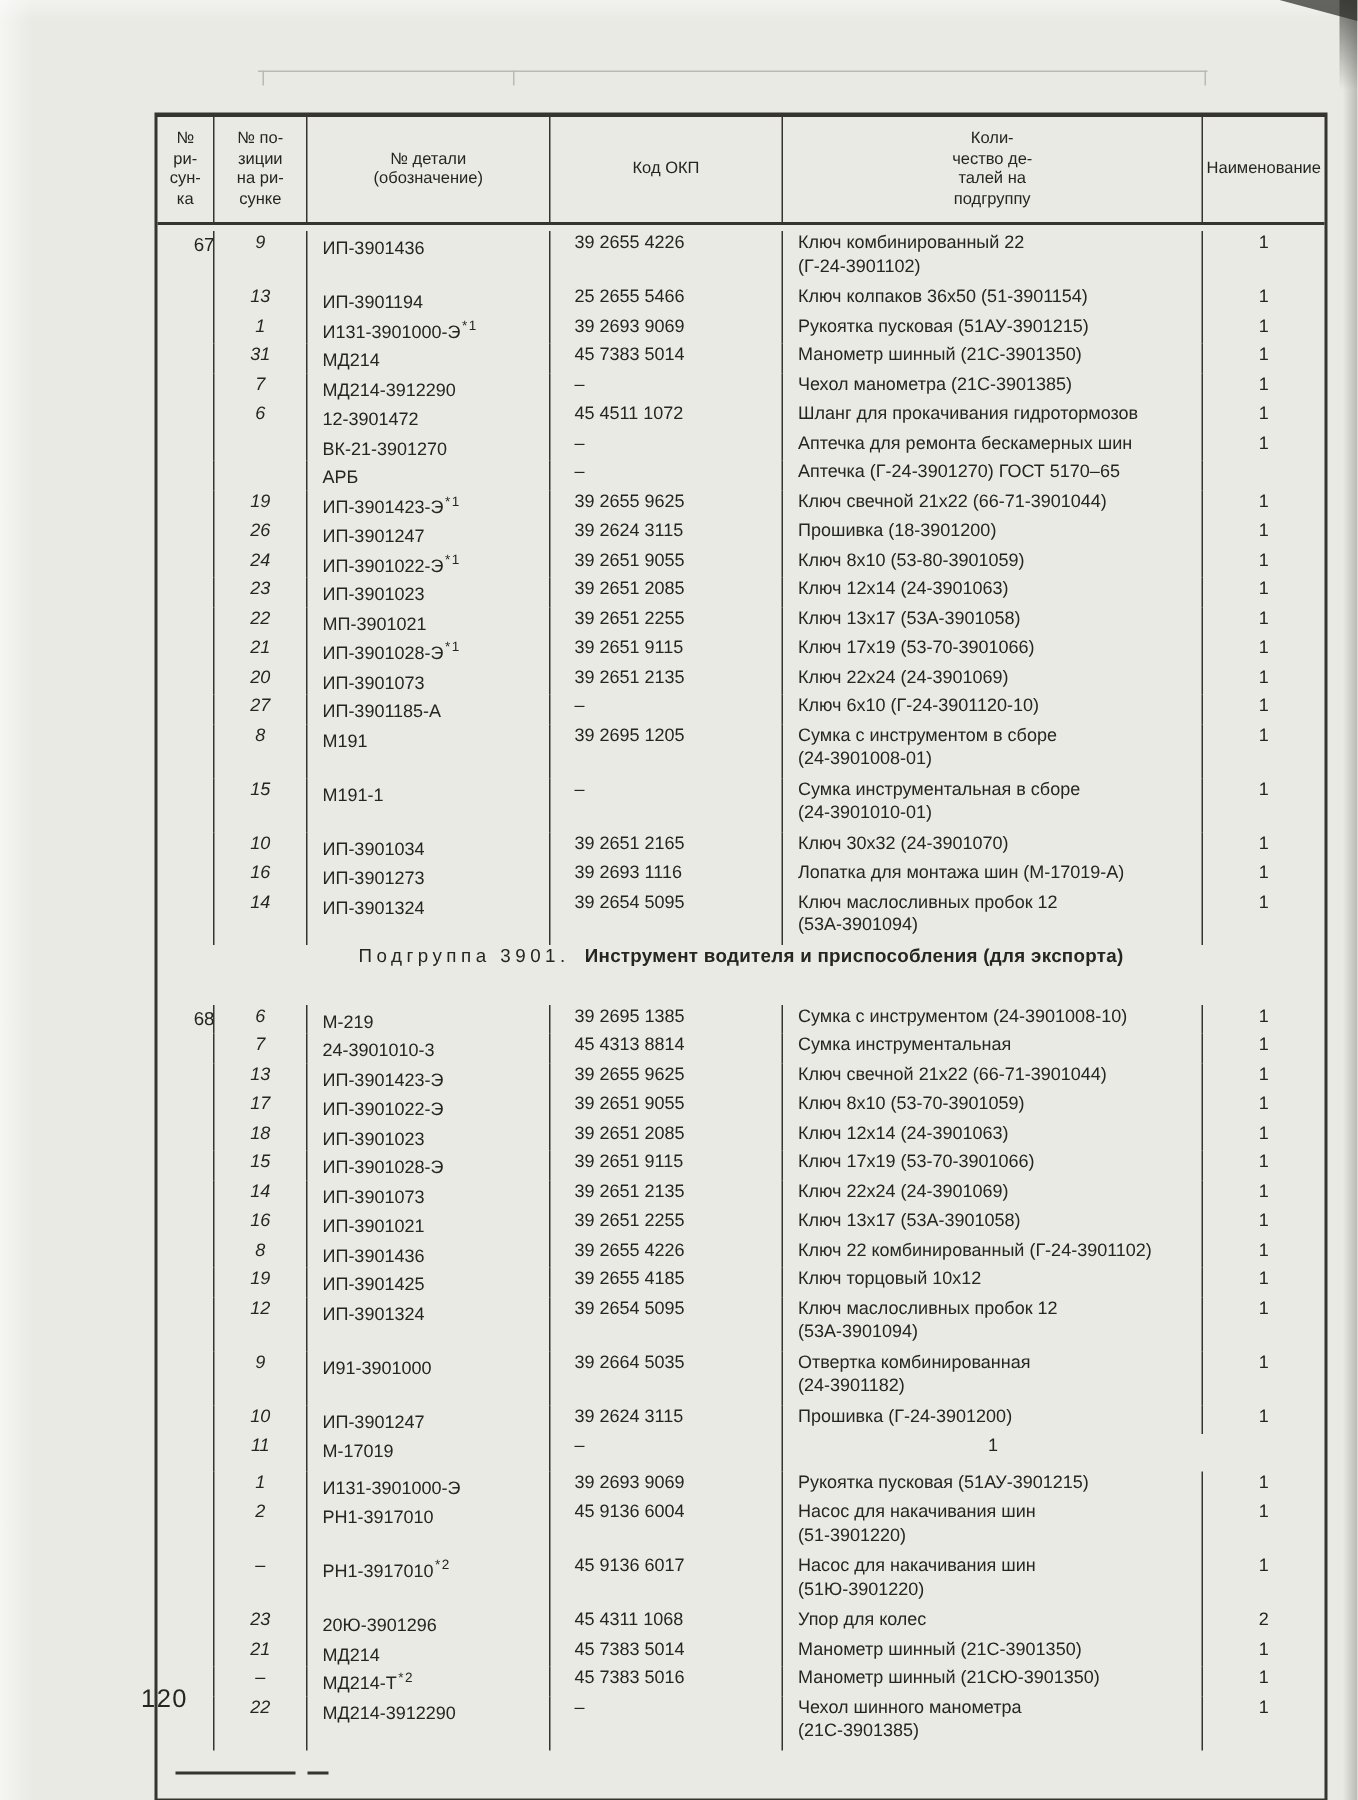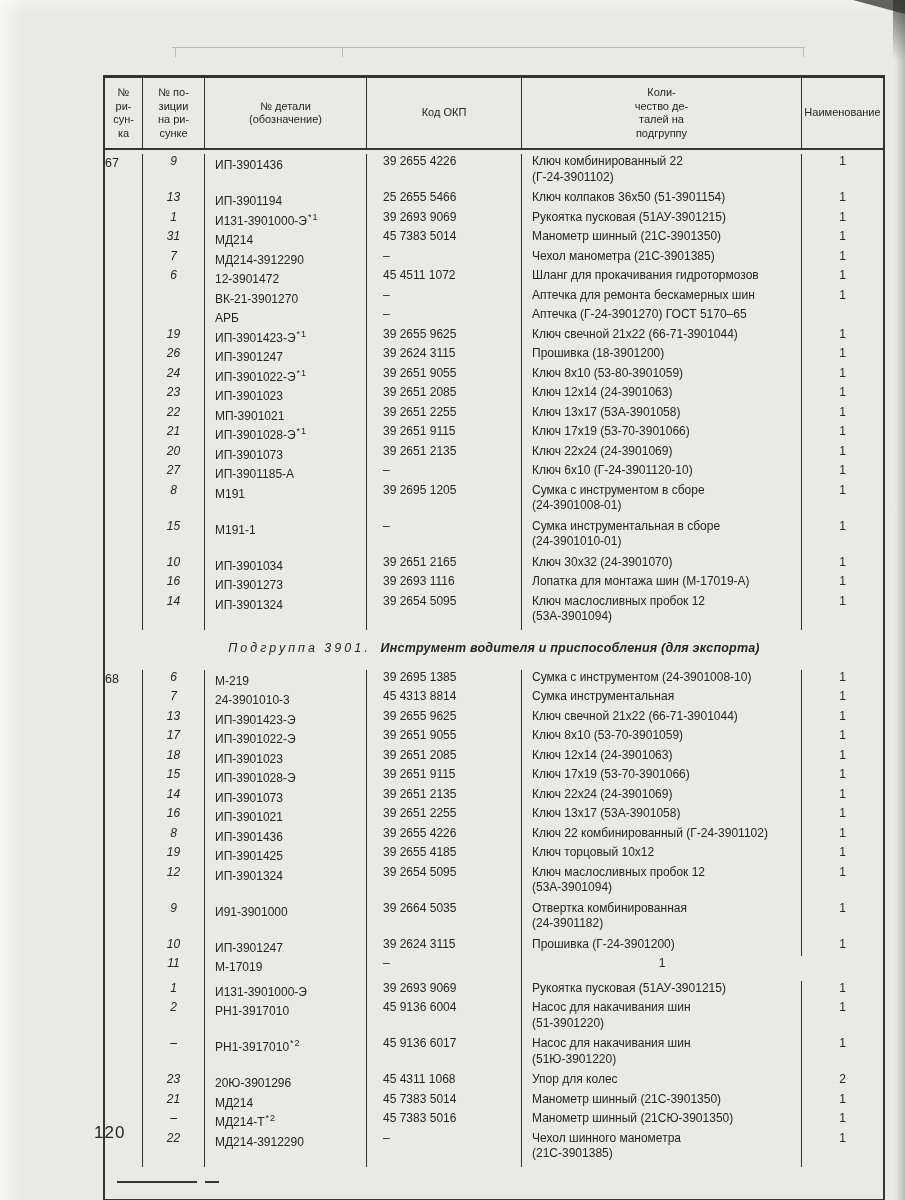--- a/index.html
+++ b/index.html
@@ -63,41 +63,40 @@
     display: flex; align-items: center; justify-content: center;
     text-align: center;
     font-size: 11px; line-height: 13.5px;
     white-space: pre-line;
     padding: 2px 1px;
   }
   .thead > div:last-child { border-right: none; }
   .sect { position: relative; padding-top: 4px; }
   .sect-fig {
     position: absolute; top: 6px; left: 0; width: 38px;
-    text-align: left; font-size: 12.5px;
+    text-align: right; font-size: 12.5px;
   }
   .grid-row > div {
     border-right: 1.5px solid var(--line);
     font-size: 12px; line-height: 15.5px;
     padding: 0;
     min-height: 15.5px;
   }
   .grid-row > div:last-child { border-right: none; }
   .grid-row.two > div { padding-bottom: 5px; }
   .cell-pos { text-align: center; font-style: italic; }
   .cell-part { padding-left: 10px !important; white-space: nowrap; }
   .cell-part sup { font-size: 9px; letter-spacing: 1px; margin-left: 1px; }
   .cell-code { padding-left: 16px !important; white-space: nowrap; }
   .cell-name { padding-left: 10px !important; }
   .cell-qty { text-align: center; }
   .subgroup {
     height: 36px;
-    display: flex; align-items: center; justify-content: center;
+    display: flex; justify-content: center;
     font-size: 12.5px;
-    font-style: italic;
   }
   .subgroup .sg-label { letter-spacing: 3px; margin-right: 10px; }
   .subgroup .sg-title { font-weight: bold; letter-spacing: 0.2px; }
   .footnotes { padding: 6px 0 10px 8px; }
   .fn-divider {
     width: 80px; height: 0;
     border-top: 2px solid var(--line);
     margin: 8px 0 6px 4px;
     position: relative;
   }

